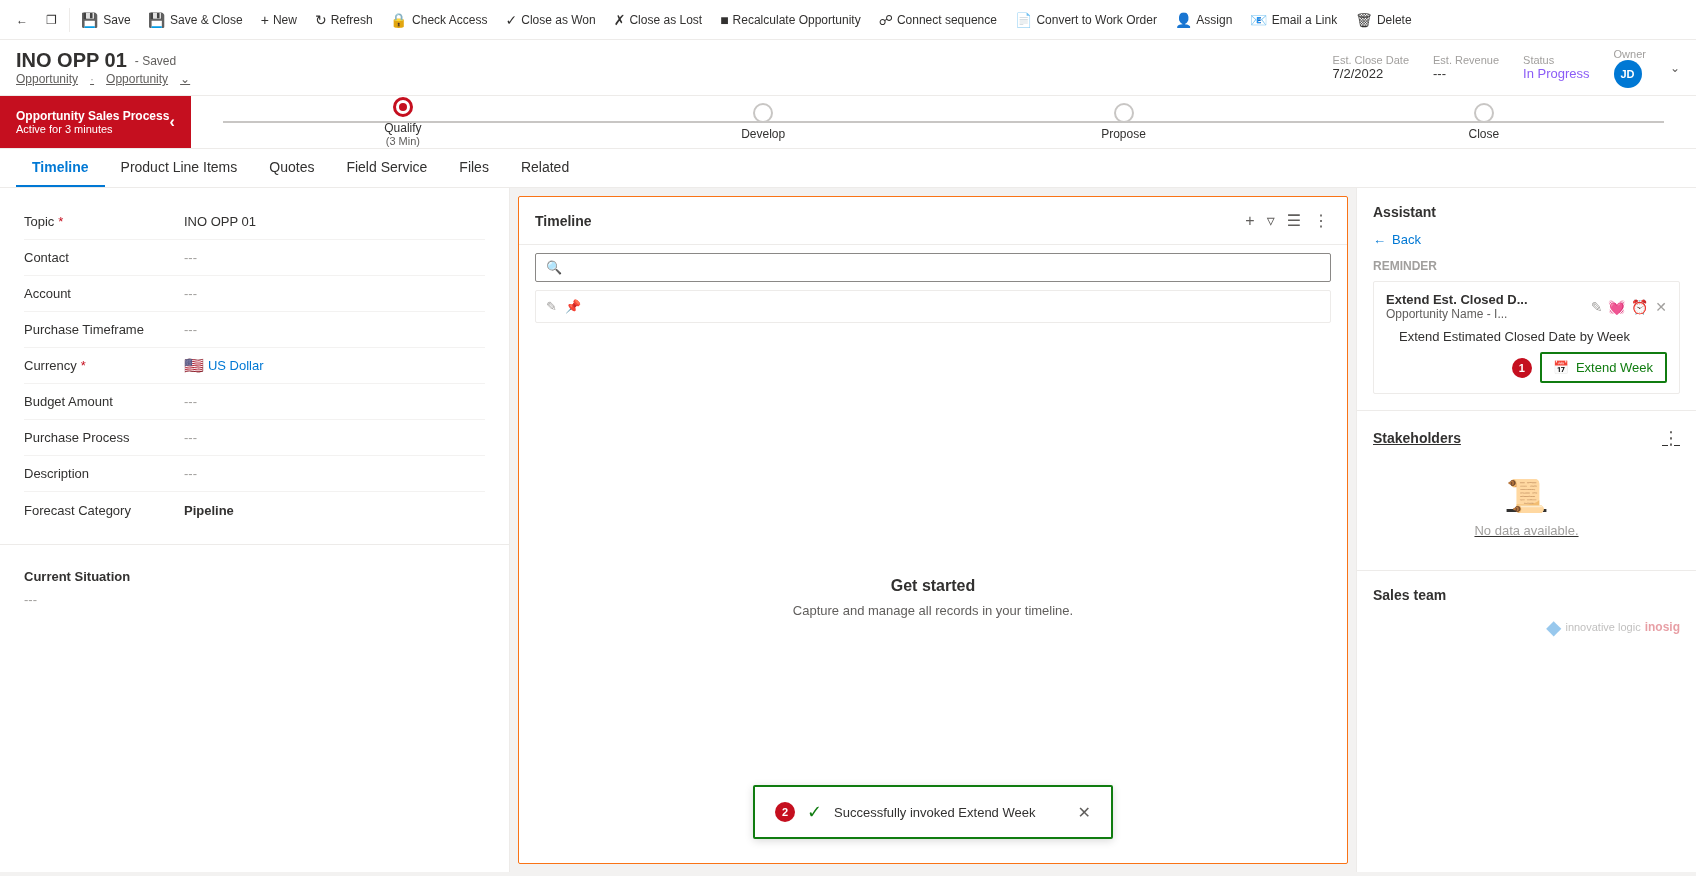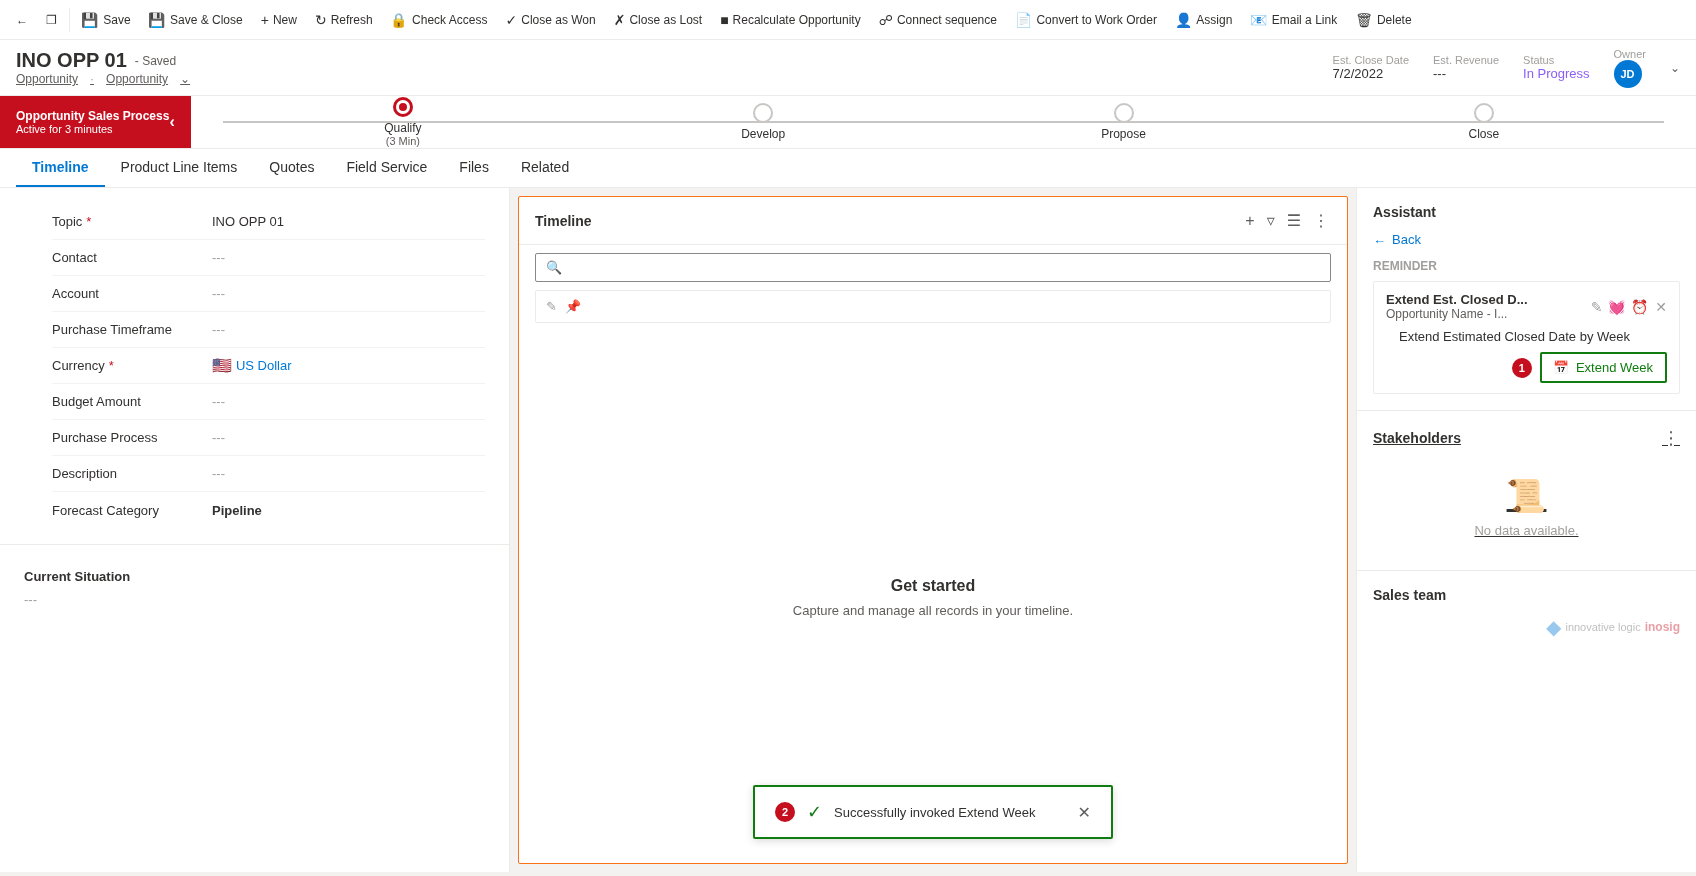--- a/index.html
+++ b/index.html
@@ -96,21 +96,21 @@
 
     
     .left-panel {
       width: 510px; min-width: 510px; background: #fff;
       border-right: 1px solid #edebe9; overflow-y: auto; padding: 0;
     }
     .form-section { padding: 16px 24px; border-bottom: 1px solid #edebe9; }
     .form-row {
       display: grid; grid-template-columns: 160px 1fr;
       align-items: center; padding: 8px 0;
-      border-bottom: 1px solid #f3f2f1; min-height: 36px; margin-left: 28px;
+      border-bottom: 1px solid #f3f2f1; min-height: 36px;
     }
     .form-row:last-child { border-bottom: none; }
     .field-label { font-size: 13px; color: #323130; display: flex; align-items: center; gap: 4px; }
     .required-star { color: #c50f1f; }
     .field-value { font-size: 13px; color: #323130; }
     .field-value.empty { color: #a19f9d; }
     .field-value.bold { font-weight: 600; }
 
     .current-situation-section {
       padding: 16px 24px; background: #fff; margin-top: 8px;

